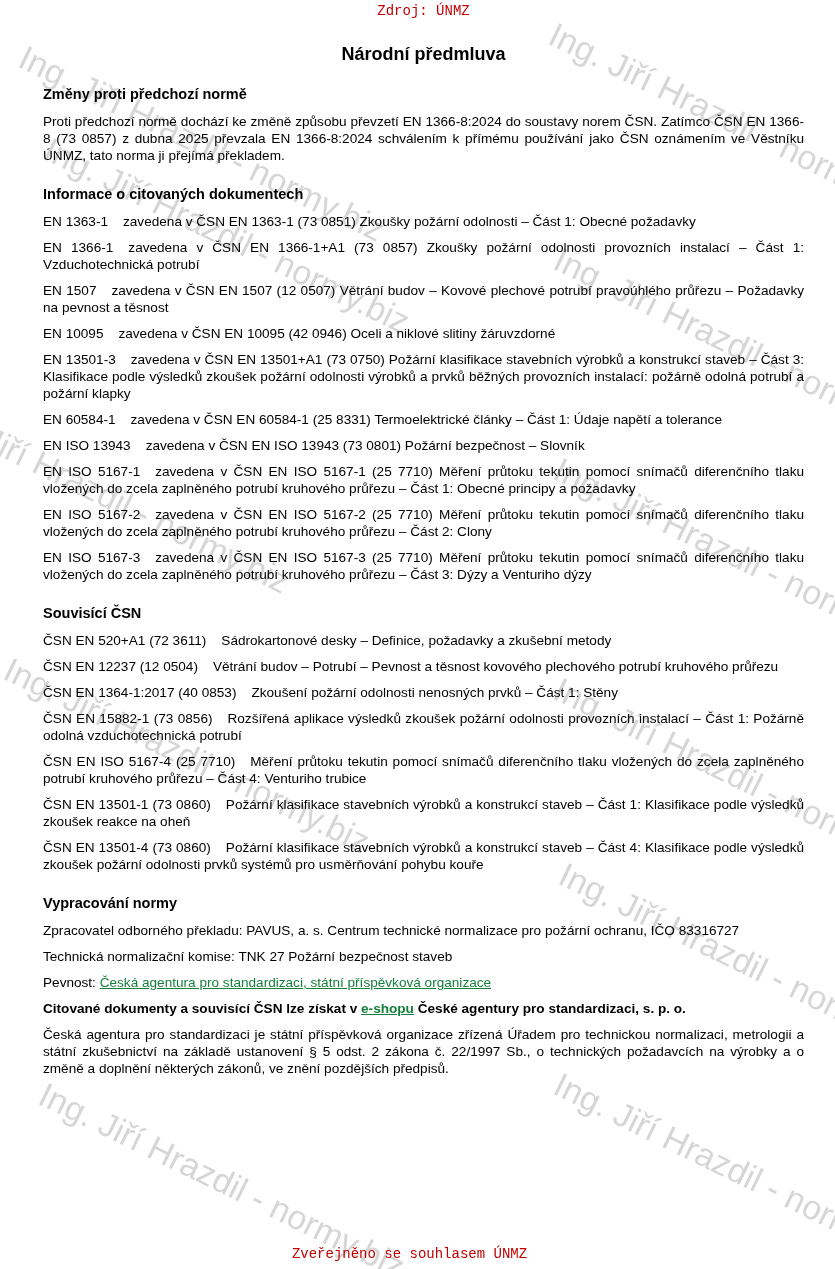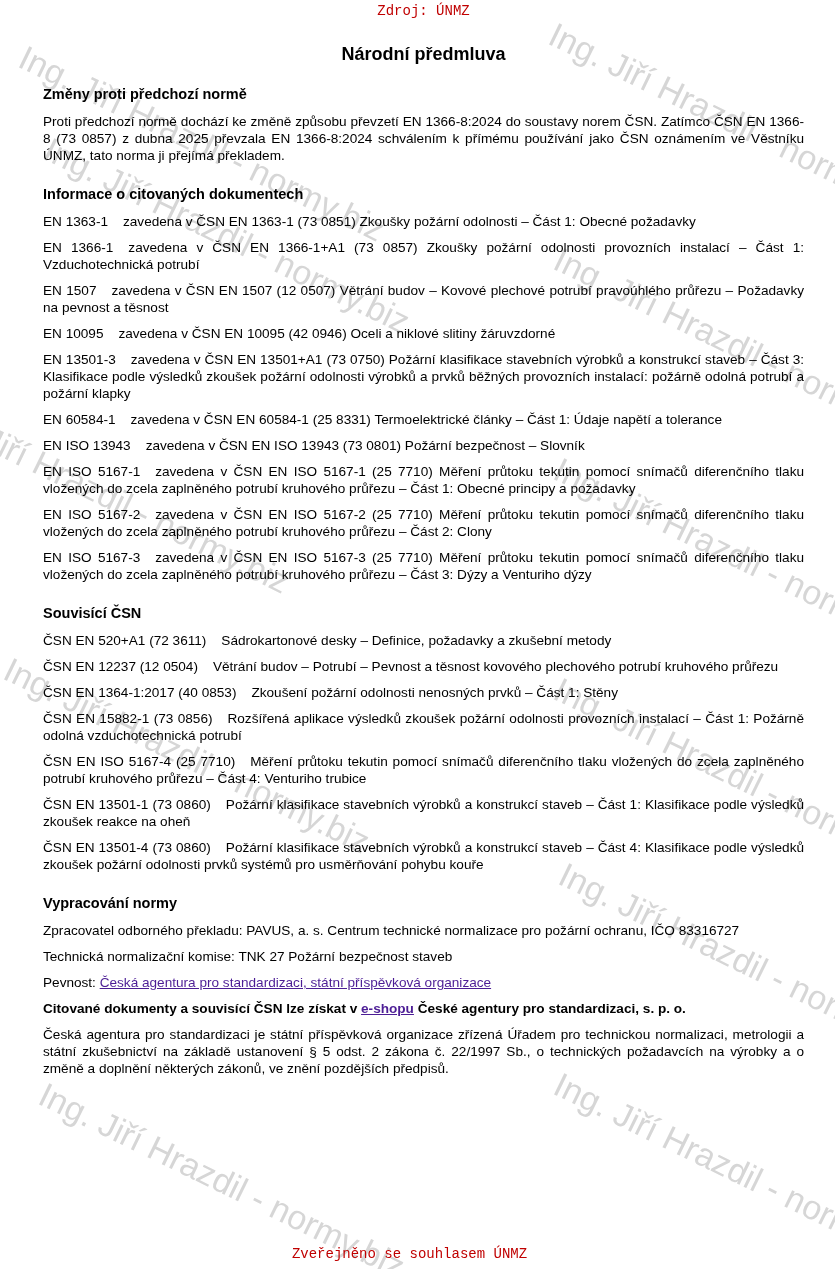--- a/index.html
+++ b/index.html
@@ -28,21 +28,21 @@
     position:absolute;left:0;right:16px;bottom:6px;z-index:1;
     font-family:"Liberation Mono","DejaVu Sans Mono",monospace;
     font-size:14px;color:#c00000;text-align:center;
   }
   h1{font-size:18px;line-height:20px;margin:24px 0 0 0;font-weight:bold;text-align:center;}
   h2{font-size:14.5px;line-height:17px;margin:22px 0 10px 0;font-weight:bold;}
   p{margin:9px 0;text-align:justify;}
   p.noj{text-align:left;}
   .ref-id{white-space:nowrap;}
   .ref-gap{display:inline-block;width:15px;}
-  a.link{color:#4c1d95;text-decoration:underline;cursor:pointer;}
+  a.link{color:#15803d;text-decoration:underline;cursor:pointer;}
   .bold-line{font-weight:bold;}
 </style>
 </head>
 <body>
 
 <div class="page">
 
   <div class="wm-layer">
       <div class="wm" style="left: 25px; top: 48px;">Ing. Jiří Hrazdil - normy.biz</div>
       <div class="wm" style="left: 555px; top: 25px;">Ing. Jiří Hrazdil - normy.biz</div>

